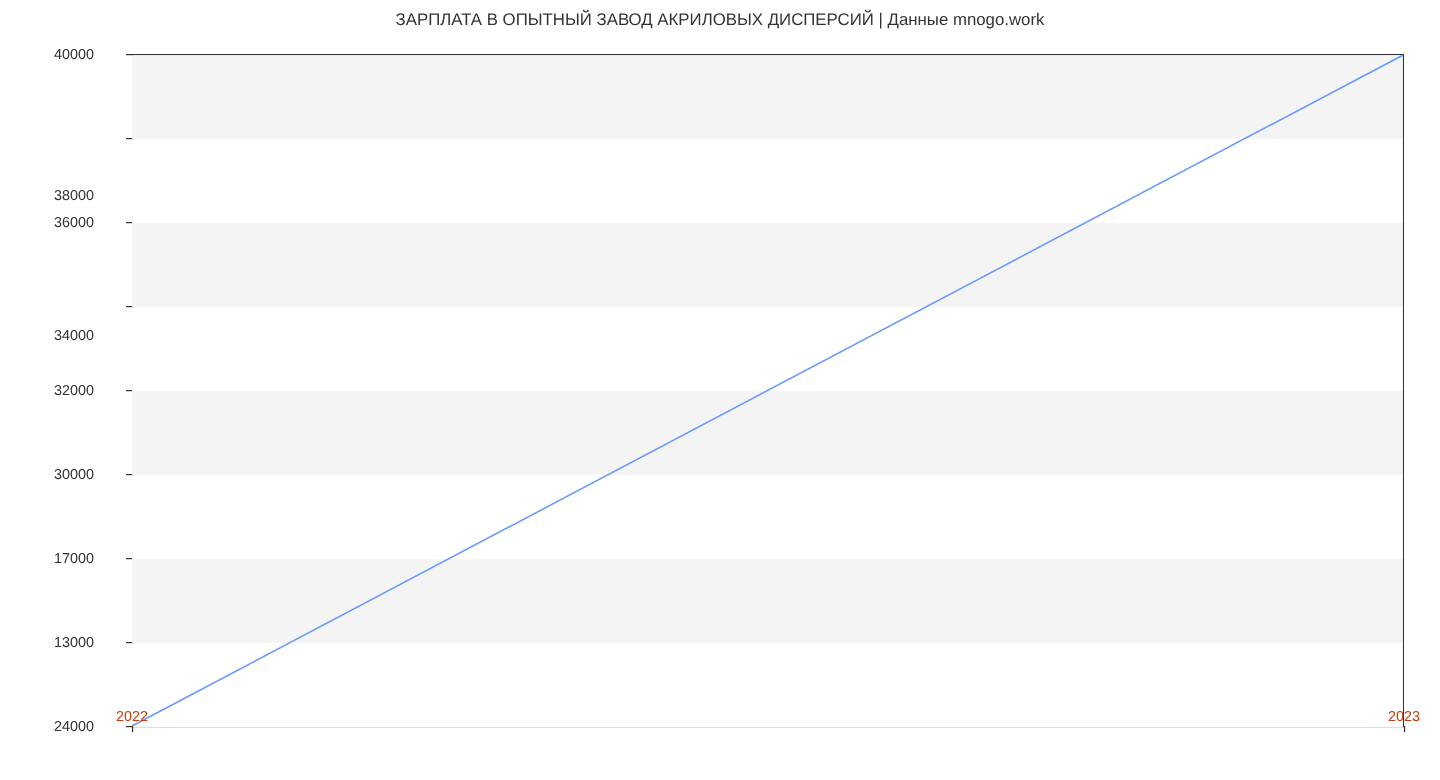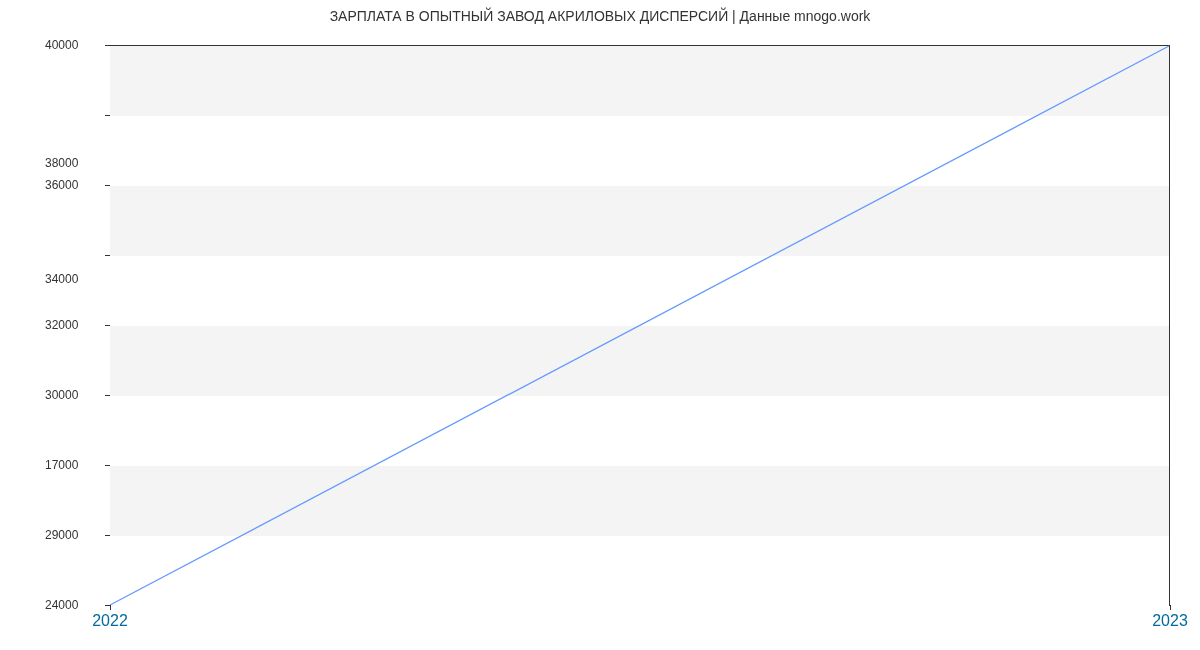--- a/index.html
+++ b/index.html
@@ -54,23 +54,23 @@
     }
     .y-tick-mark {
       position: absolute;
       left: 105px;
       width: 5px;
       height: 1px;
       background: #333333;
     }
     .x-tick-label {
       position: absolute;
-      top: 612px;
-      font-size: 16px;
-      color: #0369a1;
+      top: 590px;
+      font-size: 12px;
+      color: #c2410c;
       transform: translateX(-50%);
     }
     .x-tick-mark {
       position: absolute;
       top: 605px;
       width: 1px;
       height: 5px;
       background: #333333;
     }
     .axis-bottom {
@@ -107,21 +107,21 @@
     <div class="grid-band" style="top: 350px; height: 70px; background: rgb(255, 255, 255);"></div>
     <div class="grid-band" style="top: 420px; height: 70px; background: rgb(244, 244, 244);"></div>
     <div class="grid-band" style="top: 490px; height: 70px; background: rgb(255, 255, 255);"></div>
   <svg class="line-svg" viewBox="0 0 1060 560" preserveAspectRatio="none">
     <path id="chart-path" fill="none" stroke="#6699ff" stroke-width="1.3" d="M0 560 L1060 0"></path>
   </svg>
 </div>
 
 <div class="y-tick-label" style="top: 605px;">24000</div>
 <div class="y-tick-mark" style="top: 605px;"></div>
-<div class="y-tick-label" style="top: 535px;">29000</div>
+<div class="y-tick-label" style="top: 535px;">13000</div>
 <div class="y-tick-mark" style="top: 535px;"></div>
 <div class="y-tick-label" style="top: 465px;">17000</div>
 <div class="y-tick-mark" style="top: 465px;"></div>
 <div class="y-tick-label" style="top: 395px;">30000</div>
 <div class="y-tick-mark" style="top: 395px;"></div>
 <div class="y-tick-label" style="top: 325px;">32000</div>
 <div class="y-tick-mark" style="top: 325px;"></div>
 <div class="y-tick-label" style="top: 255px; margin-top: 24px;">34000</div>
 <div class="y-tick-mark" style="top: 255px;"></div>
 <div class="y-tick-label" style="top: 185px;">36000</div>

